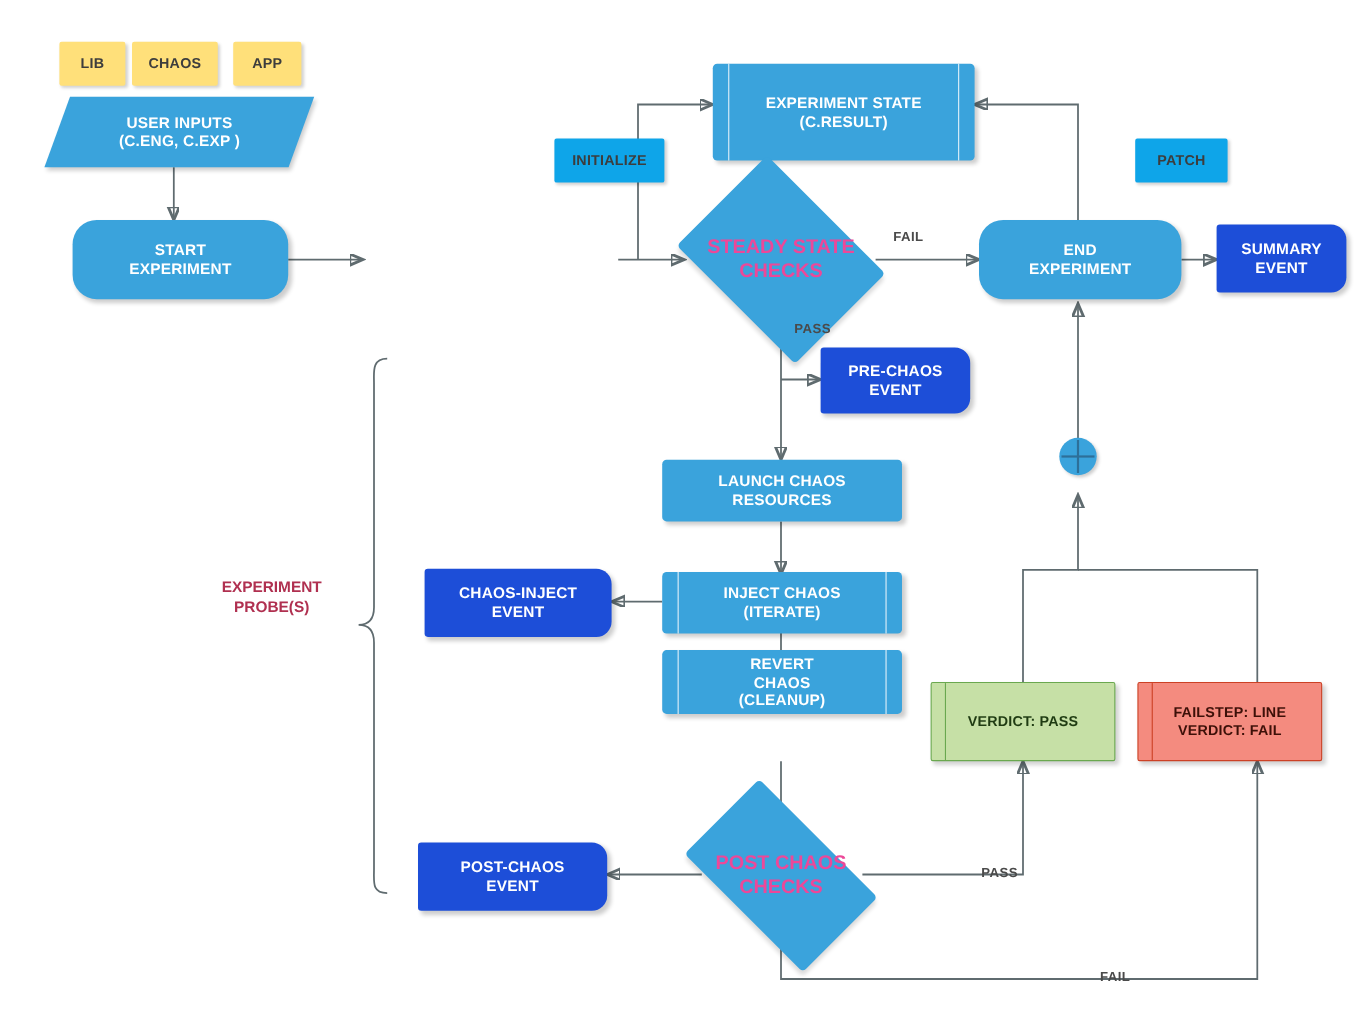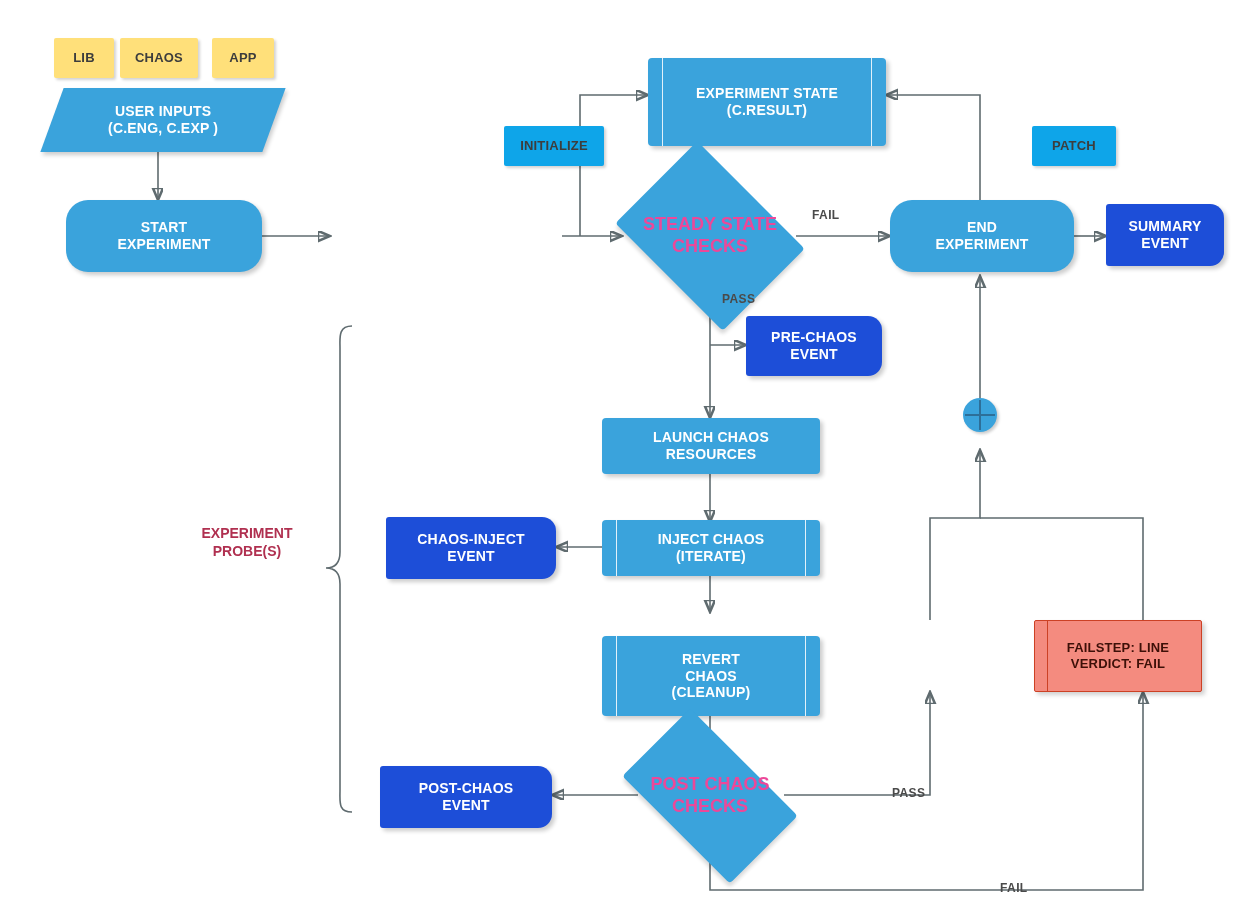--- a/index.html
+++ b/index.html
@@ -332,26 +332,29 @@
   <div class="node blue-rect bars" style="left:602px; top:520px; width:218px; height:56px; position:absolute;">
       <span class="lbl">INJECT CHAOS
 (ITERATE)</span>
     </div>
 
   <div class="node event-orange" style="left:386px; top:517px; width:170px; height:62px;">
       <span class="lbl">CHAOS-INJECT
 EVENT</span>
     </div>
 
-  <div class="node blue-rect bars" style="left:602px; top:636px; width:218px; height:80px; position:absolute;">
+  <div class="node blue-rect bars" style="left:602px; top:591px; width:218px; height:58px; position:absolute;">
       <span class="lbl">REVERT
 CHAOS
 (CLEANUP)</span>
     </div>
 
+  <div class="node verdict-pass" style="left:846px; top:620px; width:168px; height:72px; position:absolute;">
+      <span class="lbl">VERDICT: PASS</span>
+    </div>
 
   <div class="node verdict-fail" style="left:1034px; top:620px; width:168px; height:72px; position:absolute;">
       <span class="lbl">FAILSTEP: LINE
 VERDICT: FAIL</span>
     </div>
 
   <div class="diamond-wrap" style="left:634px; top:748px; width:152px; height:96px;">
     <div class="diamond-shape"></div>
     <div class="diamond-text lbl">POST CHAOS
 CHECKS</div>

